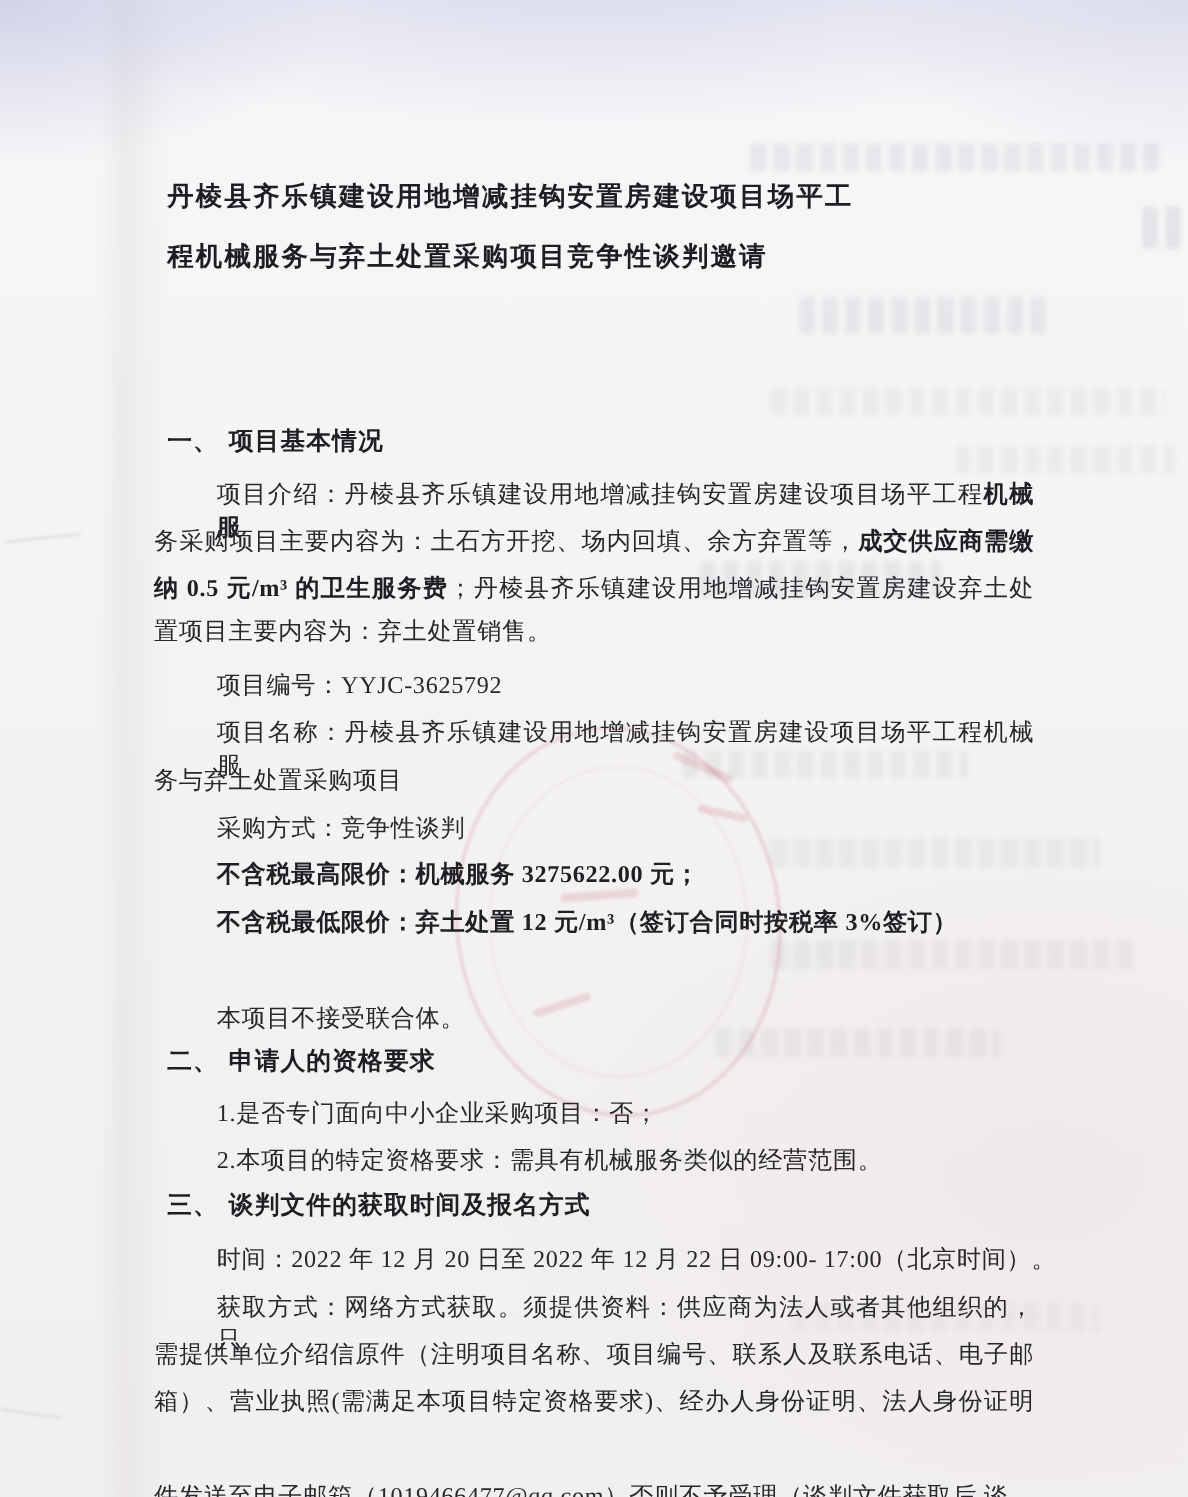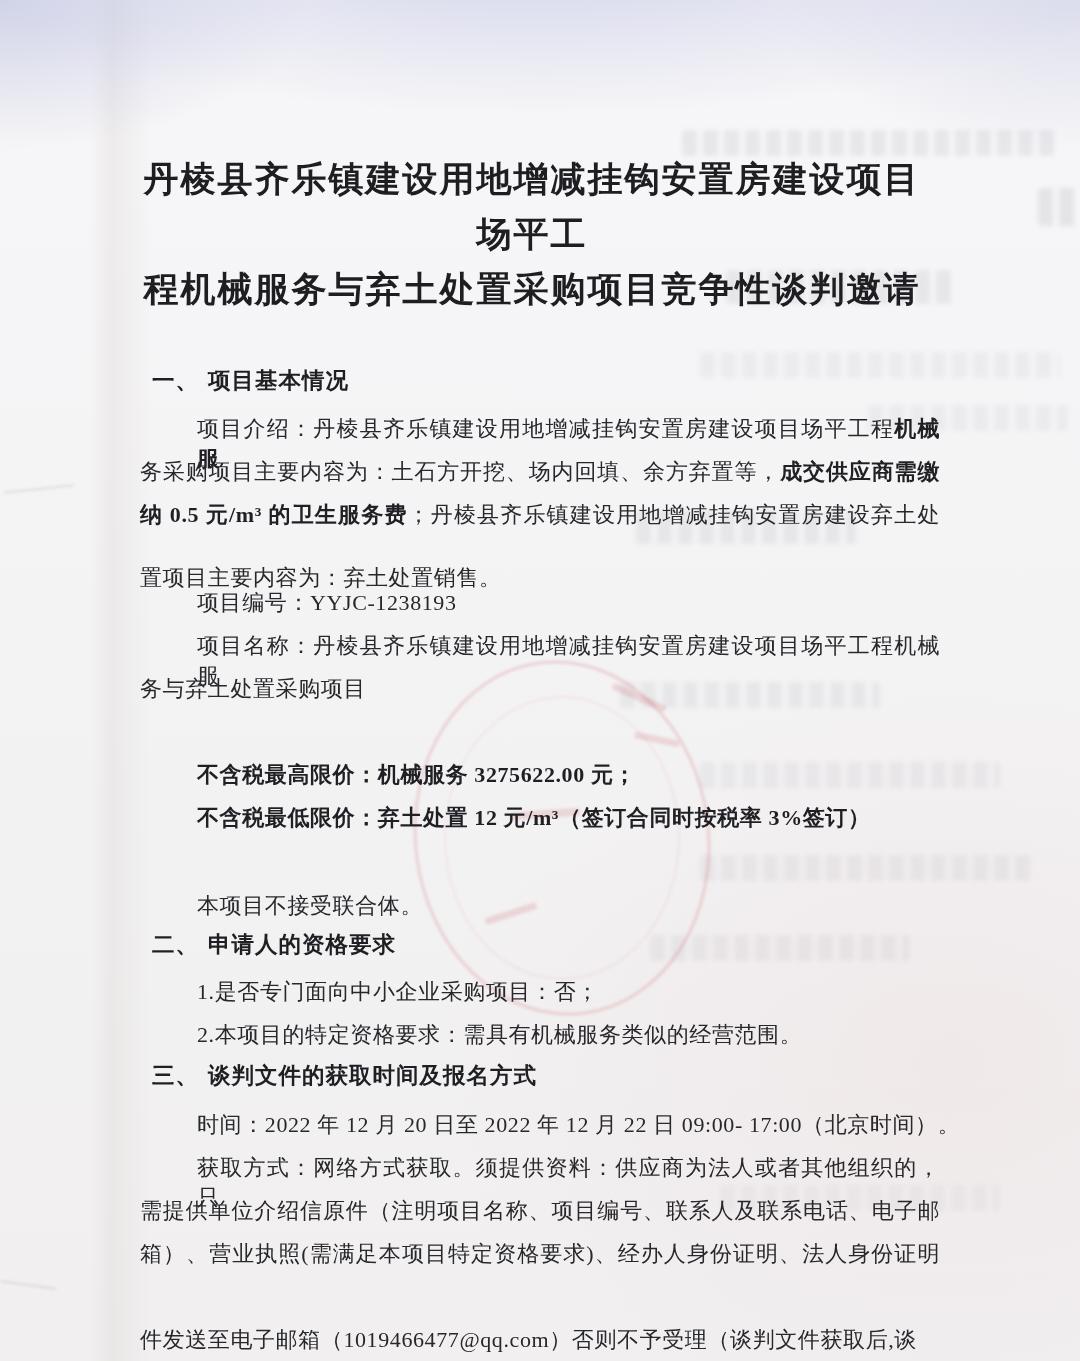--- a/index.html
+++ b/index.html
@@ -15,28 +15,29 @@
       radial-gradient(900px 260px at 50% -70px, rgba(203,207,232,.95), rgba(203,207,232,0) 72%),
       radial-gradient(430px 210px at 0% 0%, rgba(196,200,227,.75), rgba(196,200,227,0) 72%),
       radial-gradient(430px 210px at 100% 0%, rgba(203,206,229,.6), rgba(203,206,229,0) 72%),
       radial-gradient(740px 540px at 88% 78%, rgba(236,221,221,.4), rgba(236,221,221,0) 70%),
       linear-gradient(to right, rgba(223,219,215,0) 90px, rgba(214,209,204,.28) 112px, rgba(223,219,215,0) 152px),
       linear-gradient(#f7f6f8, #f3f2f3 60%, #f1eff0);
   }
 
   
   .title-block{
-    position:absolute;left:132px;top:152px;width:800px;
-    text-align:center;font-weight:700;font-size:35px;line-height:55px;
+    position:absolute;left:152px;top:152px;width:800px;
+    text-align:left;font-weight:700;font-size:24px;line-height:55px;
     letter-spacing:2px;color:#1d1d22;
   }
   .ln{
     position:absolute;left:140px;width:800px;height:34px;
     font-size:22px;line-height:30px;letter-spacing:.6px;
     white-space:nowrap;
+    margin-top:20px;
   }
   .ln.fill{white-space:normal;text-align:justify;text-align-last:justify;}
   .ln.ind{padding-left:57px;width:743px;}
   .heading{
     font-family:"Liberation Sans", sans-serif;
     font-weight:700;font-size:22.5px;color:#1e1e23;
     padding-left:12px;letter-spacing:1px;
   }
   .heading .mk{margin-right:9px;}
   .b{font-weight:700;color:#1f1f24;}
@@ -94,35 +95,38 @@
 
   <div class="ln ind fill" style="top:414px">
     <span>项目介绍：丹棱县齐乐镇建设用地增减挂钩安置房建设项目场平工程</span><span class="b">机械服</span>
   </div>
   <div class="ln fill" style="top:457px">
     <span>务采购项目主要内容为：土石方开挖、场内回填、余方弃置等，</span><span class="b u">成交供应商需缴</span>
   </div>
   <div class="ln fill" style="top:500px">
     <span class="b u">纳 0.5 元/m³ 的卫生服务费</span><span>；丹棱县齐乐镇建设用地增减挂钩安置房建设弃土处</span>
   </div>
-  <div class="ln" style="top:563px">
+  <div class="ln" style="top:539px">
     <span>置项目主要内容为：弃土处置销售。</span>
   </div>
 
   <div class="ln ind" style="top:588px">
-    <span>项目编号：</span><span class="u">YYJC-1238193</span>
+    <span>项目编号：</span><span class="u">YYJC-3625792</span>
   </div>
 
   <div class="ln ind fill" style="top:631px">
     <span>项目名称：</span><span class="u">丹棱县齐乐镇建设用地增减挂钩安置房建设项目场平工程机械服</span>
   </div>
   <div class="ln" style="top:674px">
     <span class="u">务与弃土处置采购项目</span>
   </div>
 
+  <div class="ln ind" style="top:718px">
+    <span>采购方式：竞争性谈判</span>
+  </div>
   <div class="ln ind" style="top:760px">
     <span class="b">不含税最高限价：机械服务 3275622.00 元；</span>
   </div>
   <div class="ln ind" style="top:803px">
     <span class="b">不含税最低限价：弃土处置 12 元/m³（签订合同时按税率 3%签订）</span>
   </div>
   <div class="ln ind" style="top:891px">
     <span>本项目</span><span class="u">不</span><span>接受联合体。</span>
   </div>
 

